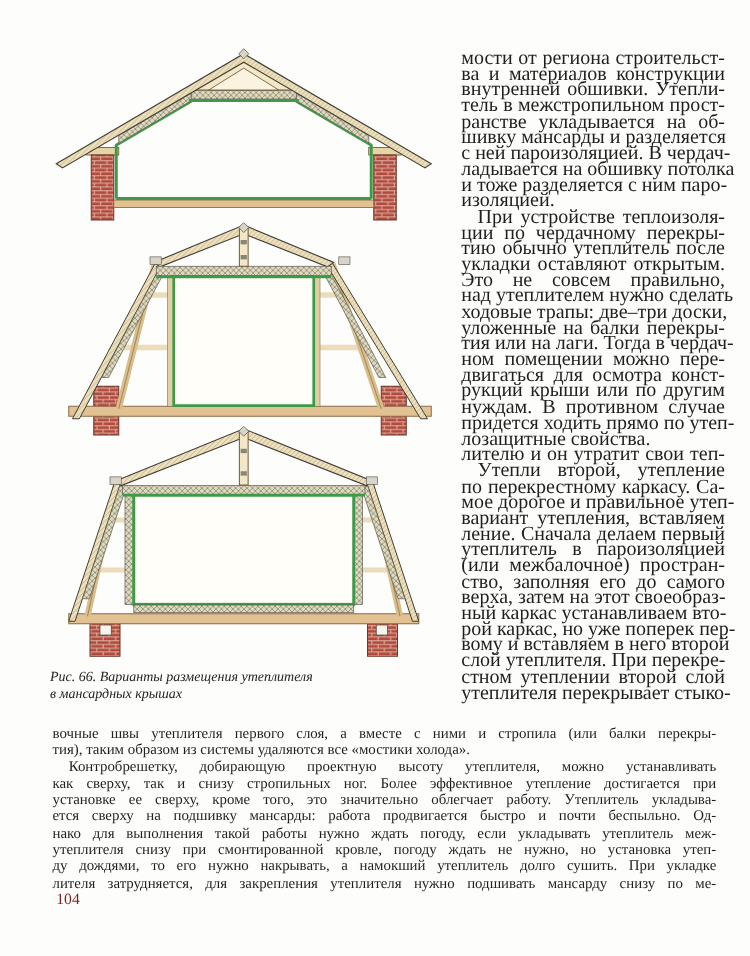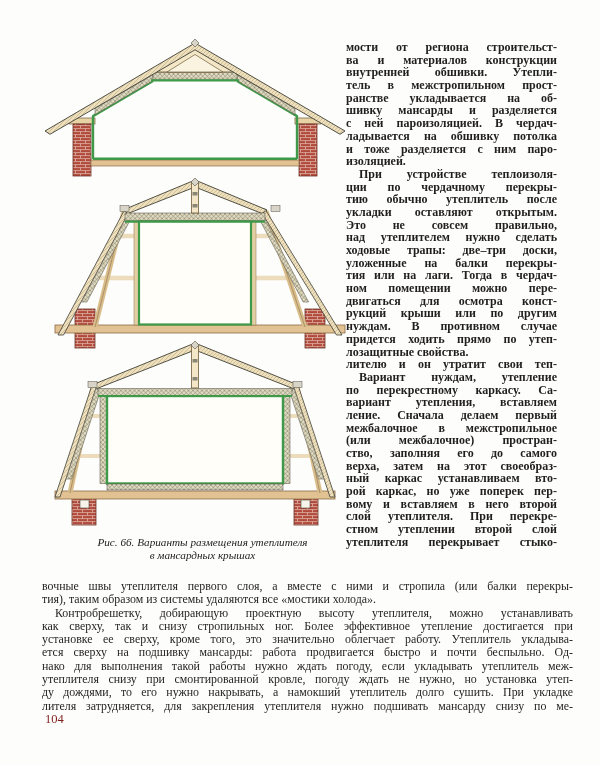--- a/index.html
+++ b/index.html
@@ -6,26 +6,26 @@
   .page{
     position:relative;width:600px;height:765px;background:#fdfdfb;
     font-family:"Liberation Serif", serif;color:#201f1d;overflow:hidden;
   }
   .figure{position:absolute;left:40px;top:38px;width:325px;height:522px;}
   .fig{position:absolute;display:block;}
   .fig1{left:3px;top:0;}
   .fig2{left:5px;top:140px;}
   .fig3{left:0;top:303px;}
   .caption{
-    position:absolute;left:0;top:498px;width:325px;text-align:center;
+    position:absolute;left:0;top:498px;width:325px;text-align:left;
     font-style:italic;font-size:11.2px;line-height:13px;color:#242321;
   }
   .rcol{
-    position:absolute;left:346px;top:41px;width:211px;
-    font-size:12px;line-height:12.68px;font-weight:bold;
+    position:absolute;left:369px;top:41px;width:211px;
+    font-size:16px;line-height:12.68px;
   }
   .bblock{
     position:absolute;left:42px;top:580px;width:531px;
     font-size:11.9px;line-height:13.3px;
   }
   .tline{text-align:justify;text-align-last:justify;white-space:nowrap;}
   .tline.tlast{text-align-last:left;}
   .tline.tindent{text-indent:13px;}
   .pagenum{position:absolute;left:45px;top:712px;font-size:12.5px;color:#7f1d1d;}
 </style>
@@ -235,25 +235,26 @@
       <div class="tline">ходовые трапы: две–три доски,</div>
       <div class="tline">уложенные на балки перекры-</div>
       <div class="tline">тия или на лаги. Тогда в чердач-</div>
       <div class="tline">ном помещении можно пере-</div>
       <div class="tline">двигаться для осмотра конст-</div>
       <div class="tline">рукций крыши или по другим</div>
       <div class="tline">нуждам. В противном случае</div>
       <div class="tline">придется ходить прямо по утеп-</div>
       <div class="tline tlast">лозащитные свойства.</div>
       <div class="tline">лителю и он утратит свои теп-</div>
-      <div class="tline tindent">Вариант нуждам, утепление</div>
+      <div class="tline tindent">Утепли второй, утепление</div>
       <div class="tline">по перекрестному каркасу. Са-</div>
+      <div class="tline">мое дорогое и правильное утеп-</div>
       <div class="tline">вариант утепления, вставляем</div>
       <div class="tline">ление. Сначала делаем первый</div>
-      <div class="tline">межбалочное в межстропильное</div>
+      <div class="tline">утеплитель в пароизоляцией</div>
       <div class="tline">(или межбалочное) простран-</div>
       <div class="tline">ство, заполняя его до самого</div>
       <div class="tline">верха, затем на этот своеобраз-</div>
       <div class="tline">ный каркас устанавливаем вто-</div>
       <div class="tline">рой каркас, но уже поперек пер-</div>
       <div class="tline">вому и вставляем в него второй</div>
       <div class="tline">слой утеплителя. При перекре-</div>
       <div class="tline">стном утеплении второй слой</div>
       <div class="tline">утеплителя перекрывает стыко-</div>
     </div>

